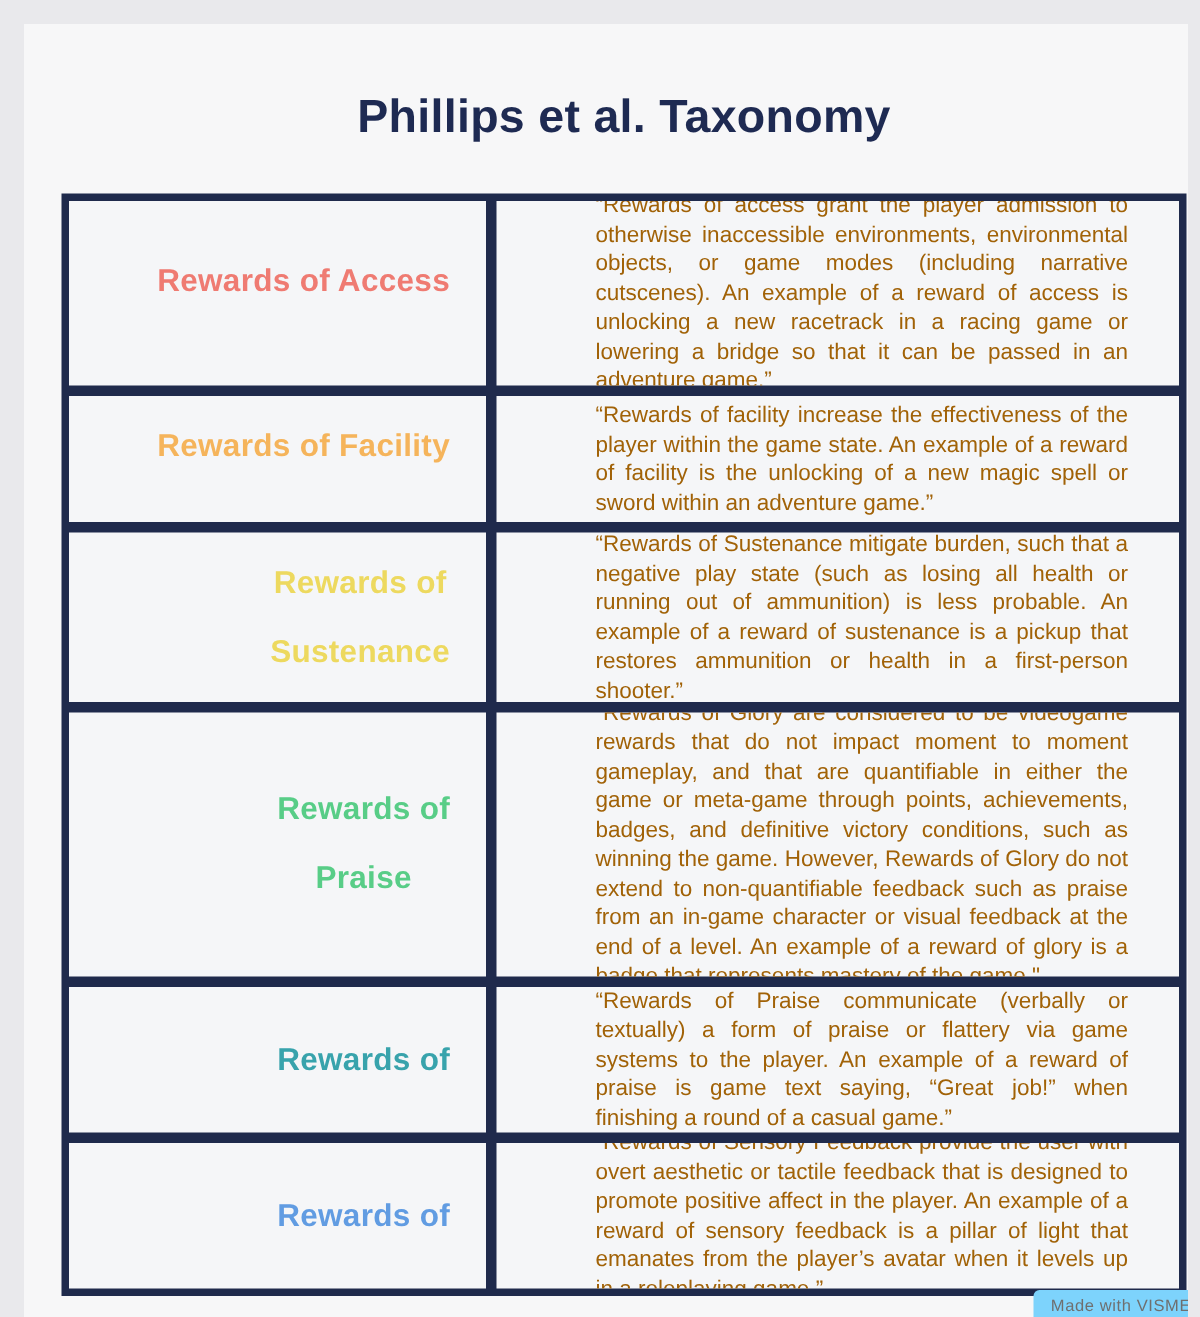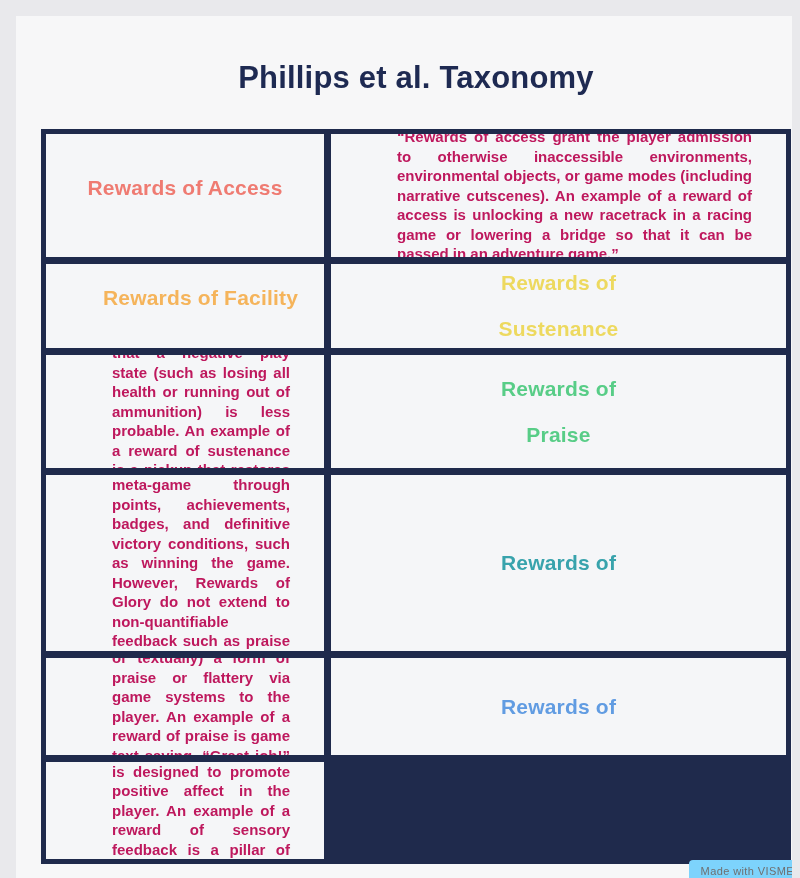--- a/index.html
+++ b/index.html
@@ -36,37 +36,36 @@
     grid-template-columns: 278px 1fr;
     grid-template-rows: 123px 84px 113px 176px 97px 97px;
     gap: 7px;
   }
   .cell {
     background: #f5f6f8;
     display: flex;
     align-items: center;
     overflow: hidden;
   }
-  .label-cell { justify-content: center; }
+  .label-cell { justify-content: flex-end; }
   .category-label {
     text-align: center;
     font-size: 21px;
     font-weight: bold;
     line-height: 30px;
     letter-spacing: 0.2px;
   }
   .category-label span { display: block; }
   .desc-cell p {
     width: 100%;
     padding: 10px 26px 10px 58px;
     font-size: 15px;
     line-height: 19.5px;
-    color: #be185d;
+    color: #a16207;
     text-align: justify;
-    font-weight: bold;
   }
   .visme-badge {
     position: absolute;
     right: 10px;
     bottom: 11px;
     background: #7dd3fc;
     color: #6f6f6f;
     font-size: 11px;
     letter-spacing: 0.4px;
     padding: 5px 12px 6px 12px;
@@ -91,20 +90,23 @@
     </div>
     <div class="cell desc-cell">
       <p>“Rewards of access grant the player admission to otherwise inaccessible environments, environmental objects, or game modes (including narrative cutscenes). An example of a reward of access is unlocking a new racetrack in a racing game or lowering a bridge so that it can be passed in an adventure game.”</p>
     </div>
 
     <div class="cell label-cell">
       <div class="category-label" style="color: rgb(245, 180, 91); margin-left: 31px;">
         <span>Rewards of Facility</span>
         <span></span>
       </div>
+    </div>
+    <div class="cell desc-cell">
+      <p>“Rewards of facility increase the effectiveness of the player within the game state. An example of a reward of facility is the unlocking of a new magic spell or sword within an adventure game.”</p>
     </div>
 
     <div class="cell label-cell">
       <div class="category-label" style="color: rgb(237, 217, 95);">
         <span>Rewards of</span>
         <span>Sustenance</span>
       </div>
     </div>
     <div class="cell desc-cell">
       <p>“Rewards of Sustenance mitigate burden, such that a negative play state (such as losing all health or running out of ammunition) is less probable. An example of a reward of sustenance is a pickup that restores ammunition or health in a first-person shooter.”</p>

